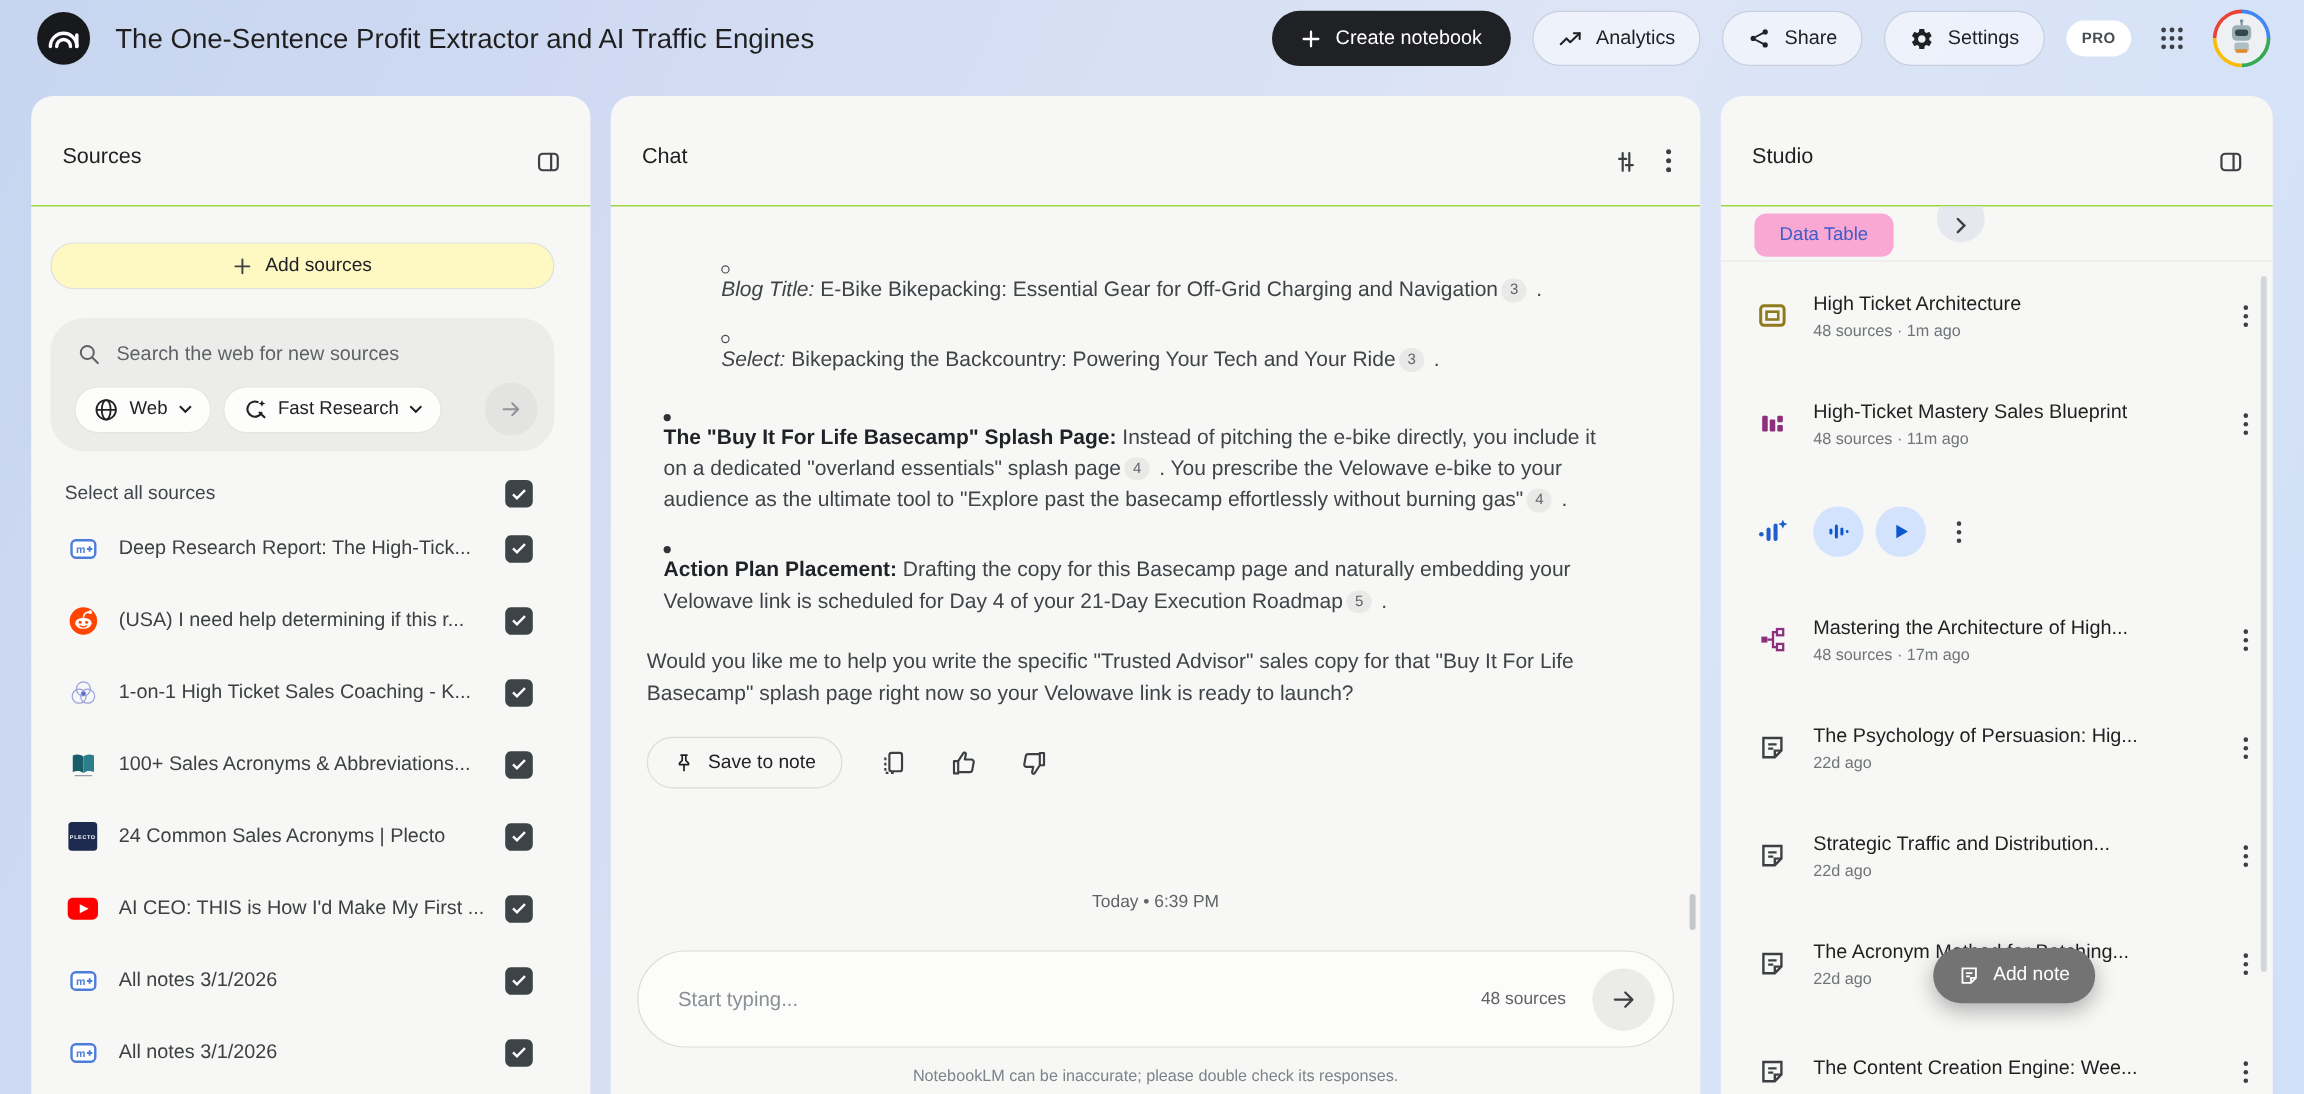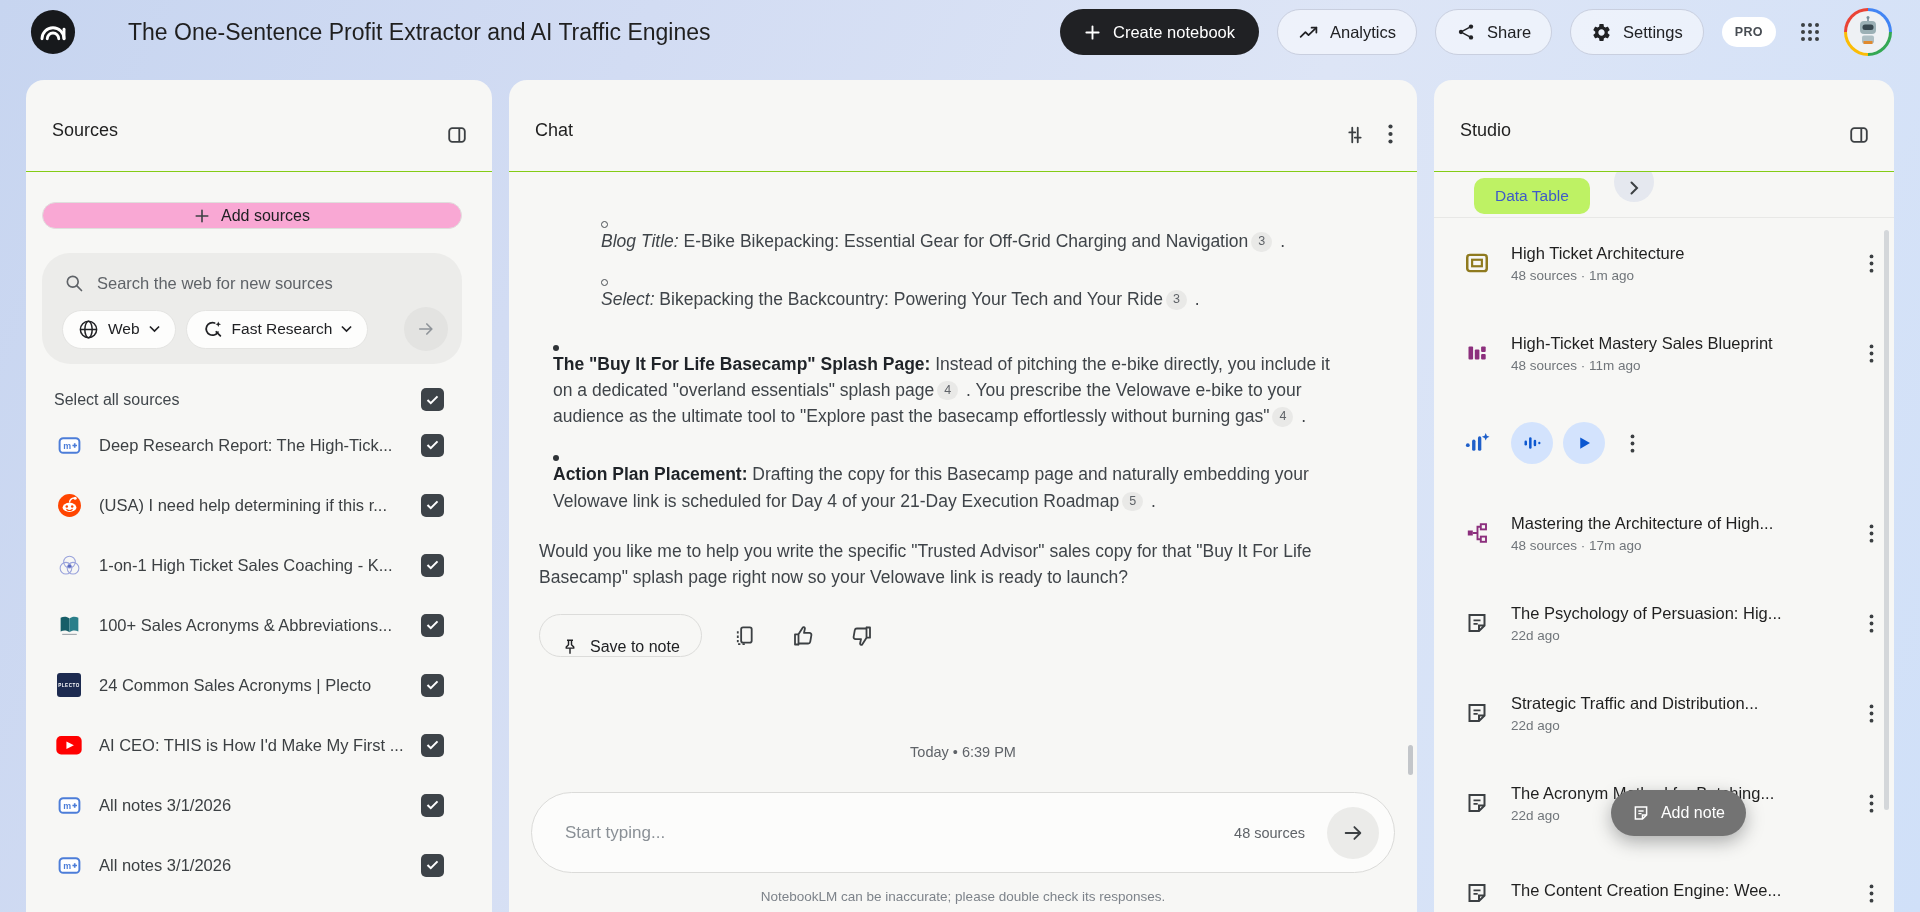--- a/index.html
+++ b/index.html
@@ -5,21 +5,21 @@
   * { margin:0; padding:0; box-sizing:border-box; }
   html,body { width:1920px; height:912px; overflow:hidden; }
   body {
     font-family:"Liberation Sans", sans-serif;
     background: linear-gradient(115deg,#c7d5f0 0%,#d2dcf3 28%,#dde5f6 58%,#d0e0f8 100%);
     color:#202124;
   }
   svg { display:block; }
 
   
-  .topbar { height:80px; display:flex; align-items:center; padding:0 28px 16px 30px;gap:32px; }
+  .topbar { height:80px; display:flex; align-items:center; padding:0 28px 16px 30px; }
   .logo { width:46px; height:46px; border-radius:50%; flex:none; }
   .nb-title { font-size:23px; color:#1f1f1f; margin-left:20px; flex:1; white-space:nowrap; overflow:hidden; }
   .top-actions { display:flex; align-items:center; gap:18px; }
   .btn-dark { background:#202124; color:#fff; height:46px; border-radius:23px; padding:0 24px;
               display:flex; align-items:center; gap:12px; font-size:16.5px; border:none; cursor:pointer; }
   .btn-light { background:rgba(255,255,255,.5); border:1px solid #c9cfdf; height:46px; border-radius:23px;
                padding:0 20px; display:flex; align-items:center; gap:11px; font-size:16.5px; color:#202124; cursor:pointer; }
   .pro-badge { background:#fff; border-radius:15px; height:30px; padding:0 13px; font-size:12.5px; font-weight:bold;
                color:#474c52; display:flex; align-items:center; letter-spacing:.4px; }
   .avatar { width:48px; height:48px; border-radius:50%; padding:3px; flex:none;
@@ -32,21 +32,21 @@
   .panel-header { height:52px; display:flex; align-items:flex-start; padding:0 20px 0 26px;
                   border-bottom:1px solid #84cc16; font-size:18px; color:#1f1f1f; flex:none;margin-top:40px; }
   .panel-header .sp { flex:1; }
   .icon-btn { background:none; border:none; cursor:pointer; padding:4px; display:flex; align-items:center; justify-content:center; }
 
   .sources-panel { width:466px; }
   .chat-panel { flex:1; }
   .studio-panel { width:460px; }
 
   
-  .add-src { margin:30px 30px 0 16px; height:27px; border:1px solid #dfdfdd; border-radius:22px; background:#f9a8d4;
+  .add-src { margin:30px 30px 0 16px; height:39px; border:1px solid #dfdfdd; border-radius:22px; background:#fef9c3;
              display:flex; align-items:center; justify-content:center; gap:11px; font-size:16px; color:#202124; cursor:pointer; }
   .search-box { margin:24px 30px 0 16px; background:#ececea; border-radius:28px; padding:16px 14px 13px 20px; }
   .search-row { display:flex; align-items:center; gap:13px; padding:4px 0 14px 2px; }
   .search-row input { flex:1; border:none; outline:none; background:transparent; font-size:16.5px; color:#3c4043; }
   .search-row input::placeholder { color:#5f6368; }
   .filter-row { display:flex; align-items:center; gap:10px; }
   .pill-dd { background:#fdfdfc; border:1px solid #e4e4e2; height:39px; border-radius:20px; padding:0 15px;
              display:flex; align-items:center; gap:9px; font-size:15.5px; color:#202124; cursor:pointer; }
   .go-circle { width:44px; height:44px; border-radius:50%; background:#e3e3e1; margin-left:auto;
                display:flex; align-items:center; justify-content:center; border:none; cursor:pointer; }
@@ -67,37 +67,37 @@
   .main-bullets { margin-left:14px; margin-top:20px; }
   .bullet-row { display:flex; margin-bottom:14px;flex-direction:column; }
   .m-circle { width:7px; height:7px; border:1.5px solid #4a4f54; border-radius:50%; margin:11px 15px 0 0; flex:none; }
   .m-dot { width:6px; height:6px; background:#2f3337; border-radius:50%; margin:12px 16px 0 0; flex:none; }
   .btext em { font-style:italic; }
   .btext strong, .btext b { font-weight:bold; color:#1f2328; }
   .cite { display:inline-block; min-width:13px; padding:2px 7px; background:#e9e9e7; border-radius:11px;
           font-size:12.5px; color:#5f6368; text-align:center; vertical-align:2px; margin:0 3px; line-height:1.25; cursor:pointer; }
   .closing { margin-top:24px; }
   .chat-actions { display:flex; align-items:center; gap:27px; margin-top:24px; }
-  .save-note { display:flex; align-items:flex-end; gap:11px; height:43px; padding:0 21px; border:1px solid #dcdcda;
+  .save-note { display:flex; align-items:center; gap:11px; height:43px; padding:0 21px; border:1px solid #dcdcda;
                border-radius:22px; background:transparent; font-size:16px; color:#202124; cursor:pointer; }
   .chat-bottom { flex:none; padding:0 22px 8px; }
   .timestamp { text-align:center; font-size:14.5px; color:#5f6368; margin-bottom:32px; }
   .input-bar { height:81px; border:1px solid #dbdbd9; background:#fcfcfb; border-radius:41px;
                display:flex; align-items:center; padding:0 15px 0 33px; }
   .input-bar input { flex:1; border:none; outline:none; background:transparent; font-size:17px; color:#202124; }
   .input-bar input::placeholder { color:#8a9096; }
   .src-count { font-size:14.5px; color:#5f6368; margin-right:22px; white-space:nowrap; }
   .send-btn { width:52px; height:52px; border-radius:50%; background:#ebebe9; border:none; cursor:pointer;
               display:flex; align-items:center; justify-content:center; flex:none; }
   .disclaimer { text-align:center; font-size:13.5px; color:#7d838a; margin-top:16px; }
   .vthumb { position:absolute; width:5px; background:#c3c6ca; border-radius:3px; cursor:pointer; }
 
   
   .chip-row { height:46px; overflow:hidden; position:relative; border-bottom:1px solid #e8e8e6; flex:none; }
-  .chip { position:absolute; left:40px; top:6px; background:#bef264; color:#3f5bc8; font-size:15.5px; font-weight:500;
+  .chip { position:absolute; left:28px; top:6px; background:#f9a8d4; color:#3f5bc8; font-size:15.5px; font-weight:500;
           padding:9px 21px; border-radius:10px; cursor:pointer; }
   .chip-next { position:absolute; left:180px; top:-10px; width:40px; height:40px; border-radius:50%;
                background:#e5e8ef; border:none; cursor:pointer; display:flex; align-items:flex-end; justify-content:center; padding-bottom:7px; }
   .studio-list { overflow:hidden; flex:1; }
   .st-item { height:90px; display:flex; align-items:center; padding:0 16px 0 28px; gap:19px; cursor:pointer; }
   .st-ic { width:30px; flex:none; display:flex; justify-content:center; }
   .st-txt { flex:1; min-width:0; }
   .st-title { font-size:16.5px; color:#1f1f1f; white-space:nowrap; overflow:hidden; }
   .st-meta { font-size:13.5px; color:#70757a; margin-top:5px; white-space:nowrap; }
   .st-acts { display:flex; gap:10px; margin-right:2px; }

